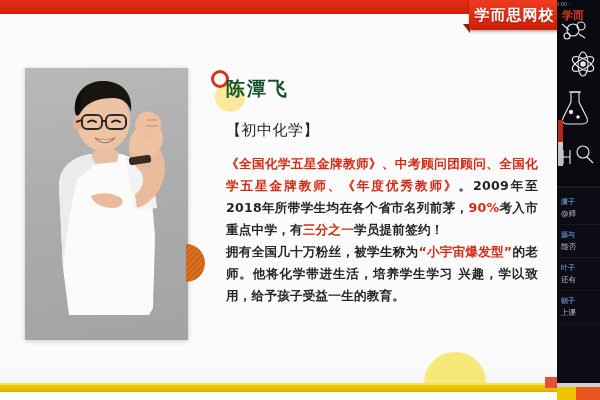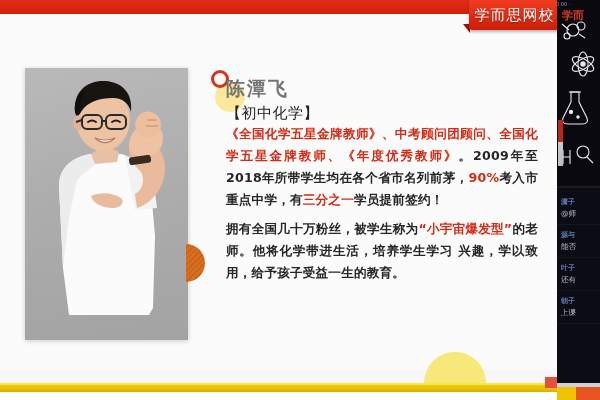--- a/index.html
+++ b/index.html
@@ -72,21 +72,21 @@
     width: 91px; height: 30px;
     background: linear-gradient(180deg,#ef3b22 0%, #e02a11 55%, #c91f07 100%);
     border-radius: 0 0 3px 3px;
     box-shadow: 0 2px 3px rgba(0,0,0,.28);
     display: flex; align-items: center; justify-content: center;
     z-index: 30;
   }
   #logo .txt {
     color: #ffffff;
     font-size: 15px;
-    font-weight: normal;
+    font-weight: bold;
     letter-spacing: 1px;
     text-shadow: 0 1px 1px rgba(0,0,0,.3);
     white-space: nowrap;
   }
   .logo-tail-l, .logo-tail-r {
     position: absolute; top: 24px; width: 7px; height: 9px;
     background: #9c1703;
   }
   .logo-tail-l { left: 463px; clip-path: polygon(0 0,100% 0,100% 100%); }
 
@@ -149,39 +149,40 @@
   
   #textblock {
     position: absolute;
     left: 226px; top: 78px;
     width: 312px;
     z-index: 10;
   }
   #name {
     font-size: 19px;
     font-weight: bold;
-    color: #737373;
+    color: #14532d;
     letter-spacing: 2px;
     line-height: 1.1;
-    margin-bottom: 5px;
+    margin-bottom: 22px;
   }
   #subject {
     font-size: 15px;
     color: #222222;
     letter-spacing: 0.5px;
+    margin-bottom: 13px;
   }
   .para {
     font-size: 12.6px;
     font-weight: bold;
     line-height: 22px;
     color: #262626;
     letter-spacing: 0.2px;
     text-align: justify;
   }
-  .para.p2 { margin-top: 7px; }
+  .para.p2 { margin-top: 0; }
   .hl { color: #d52b16; }
 
   
   #sidepanel {
     position: absolute;
     left: 557px; top: 0;
     width: 43px; height: 400px;
     background: #0c0c14;
     overflow: hidden;
     z-index: 20;

